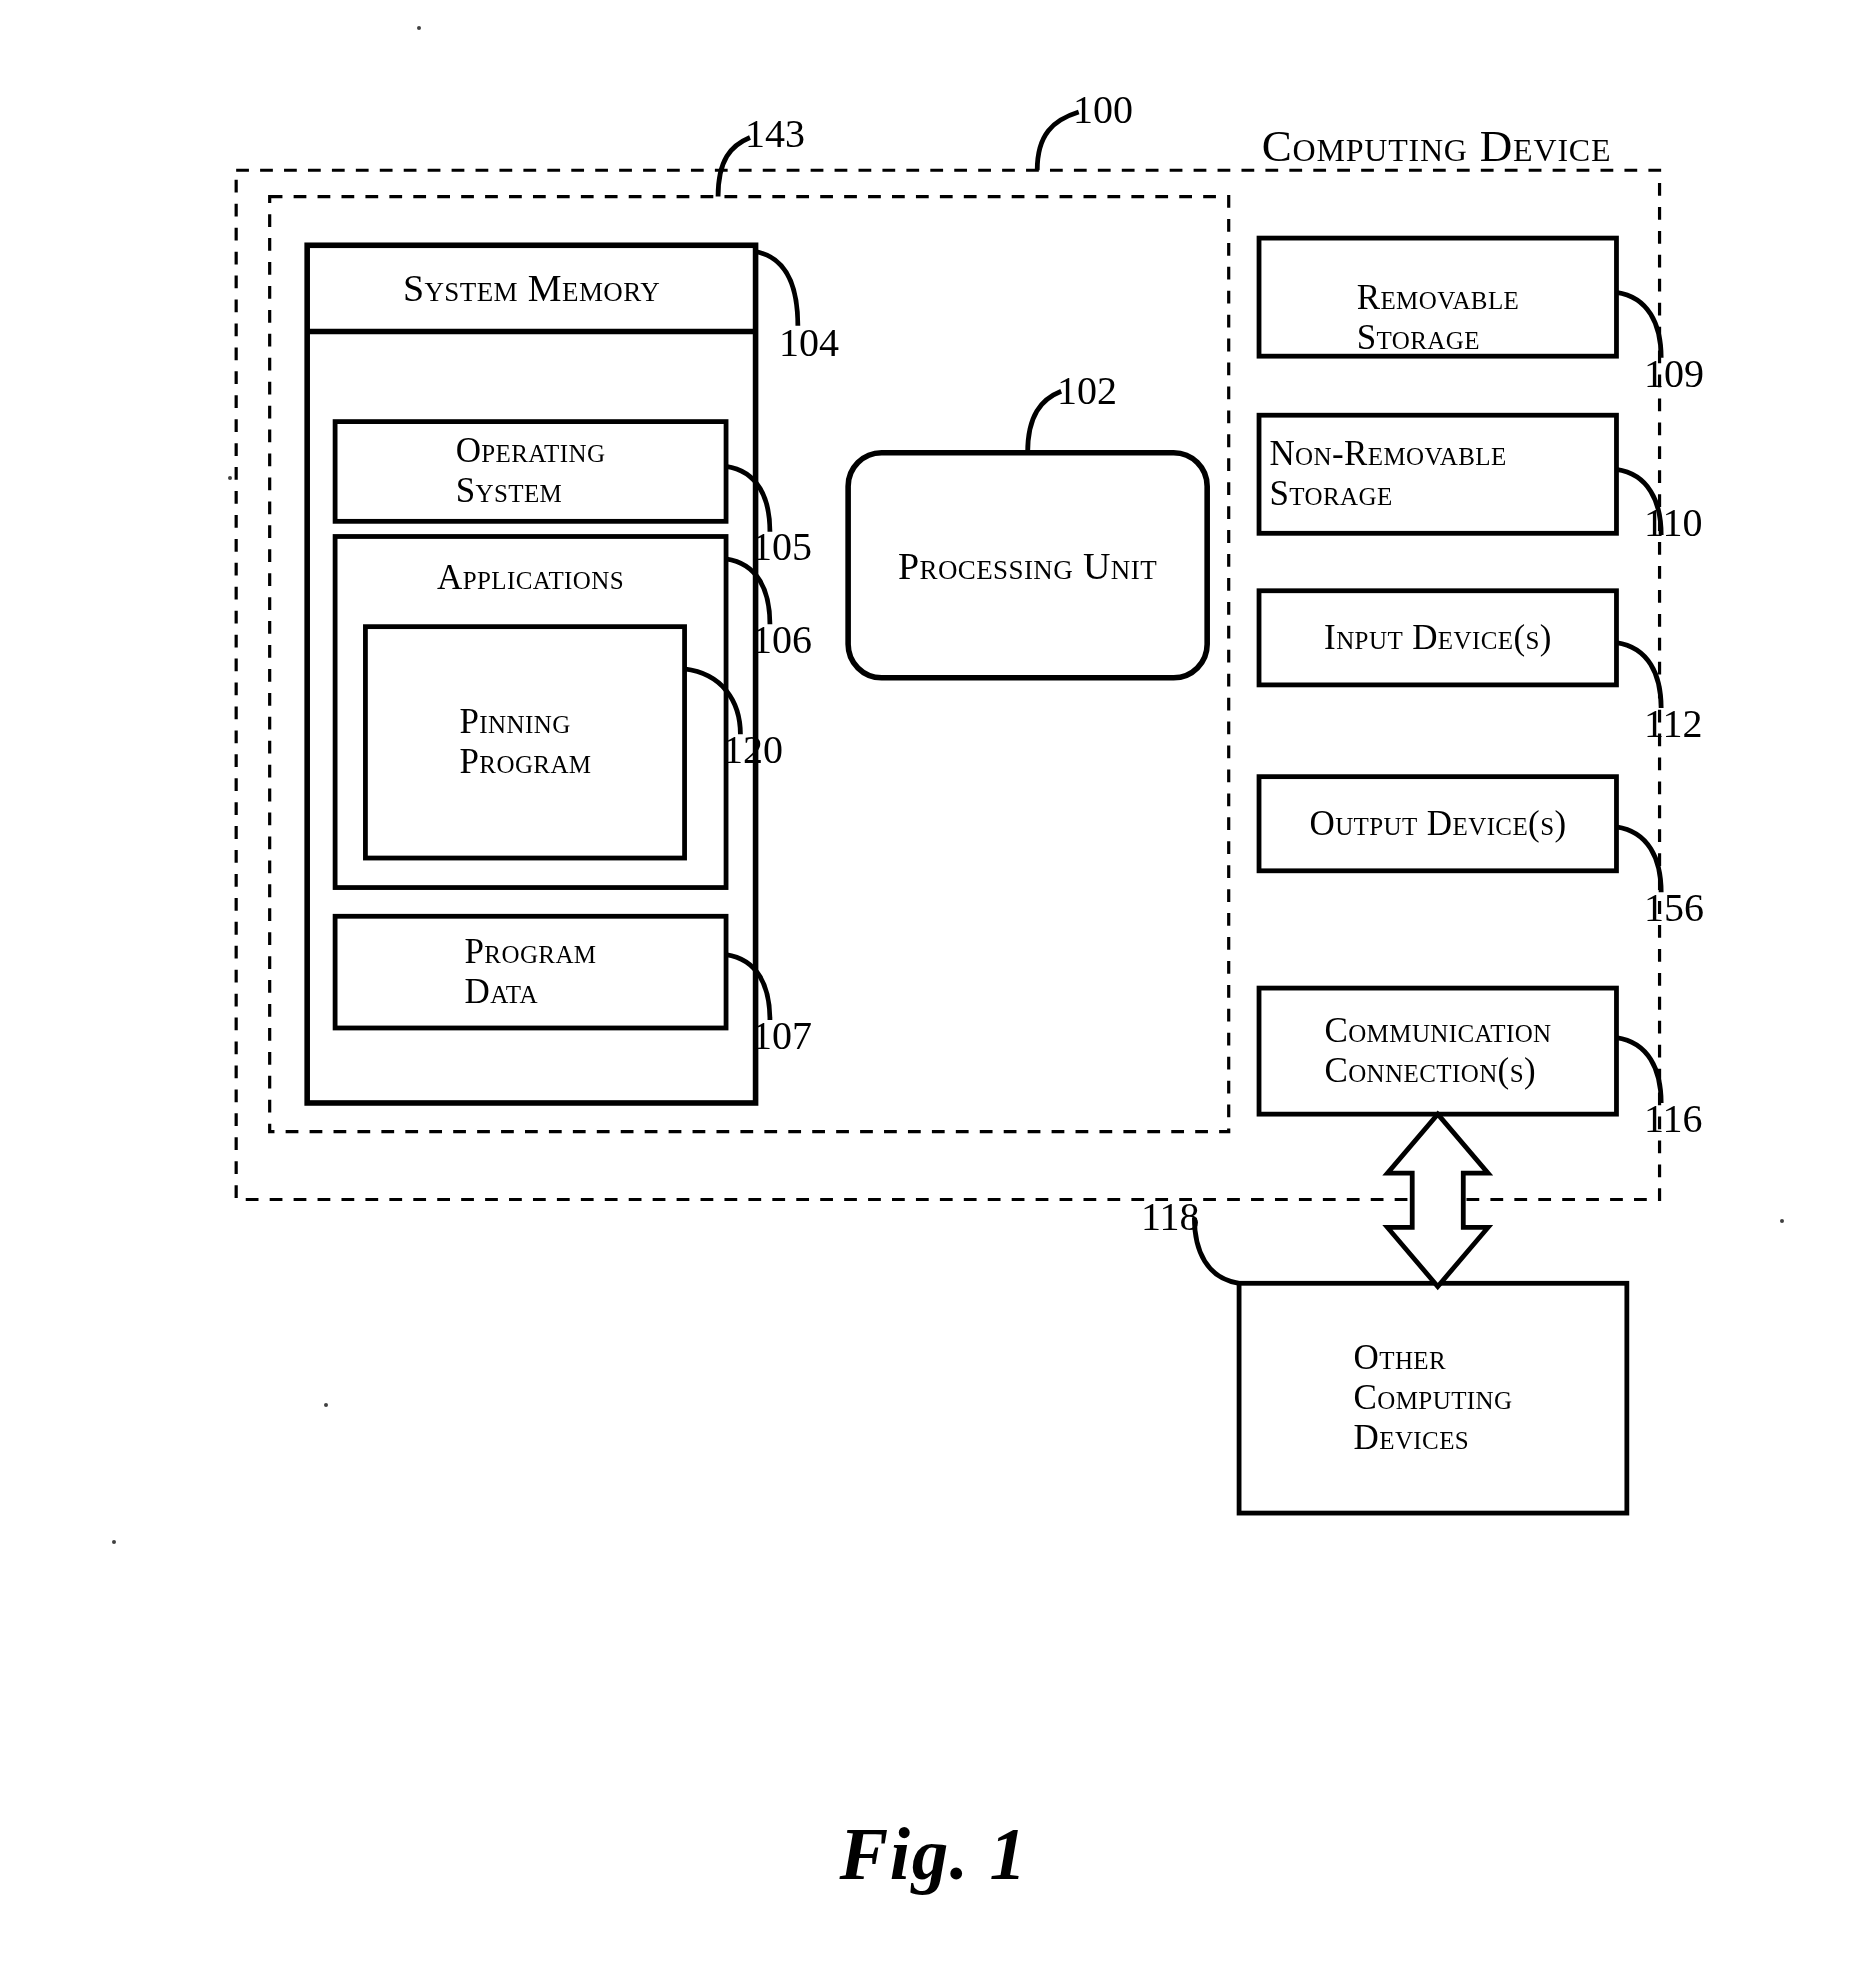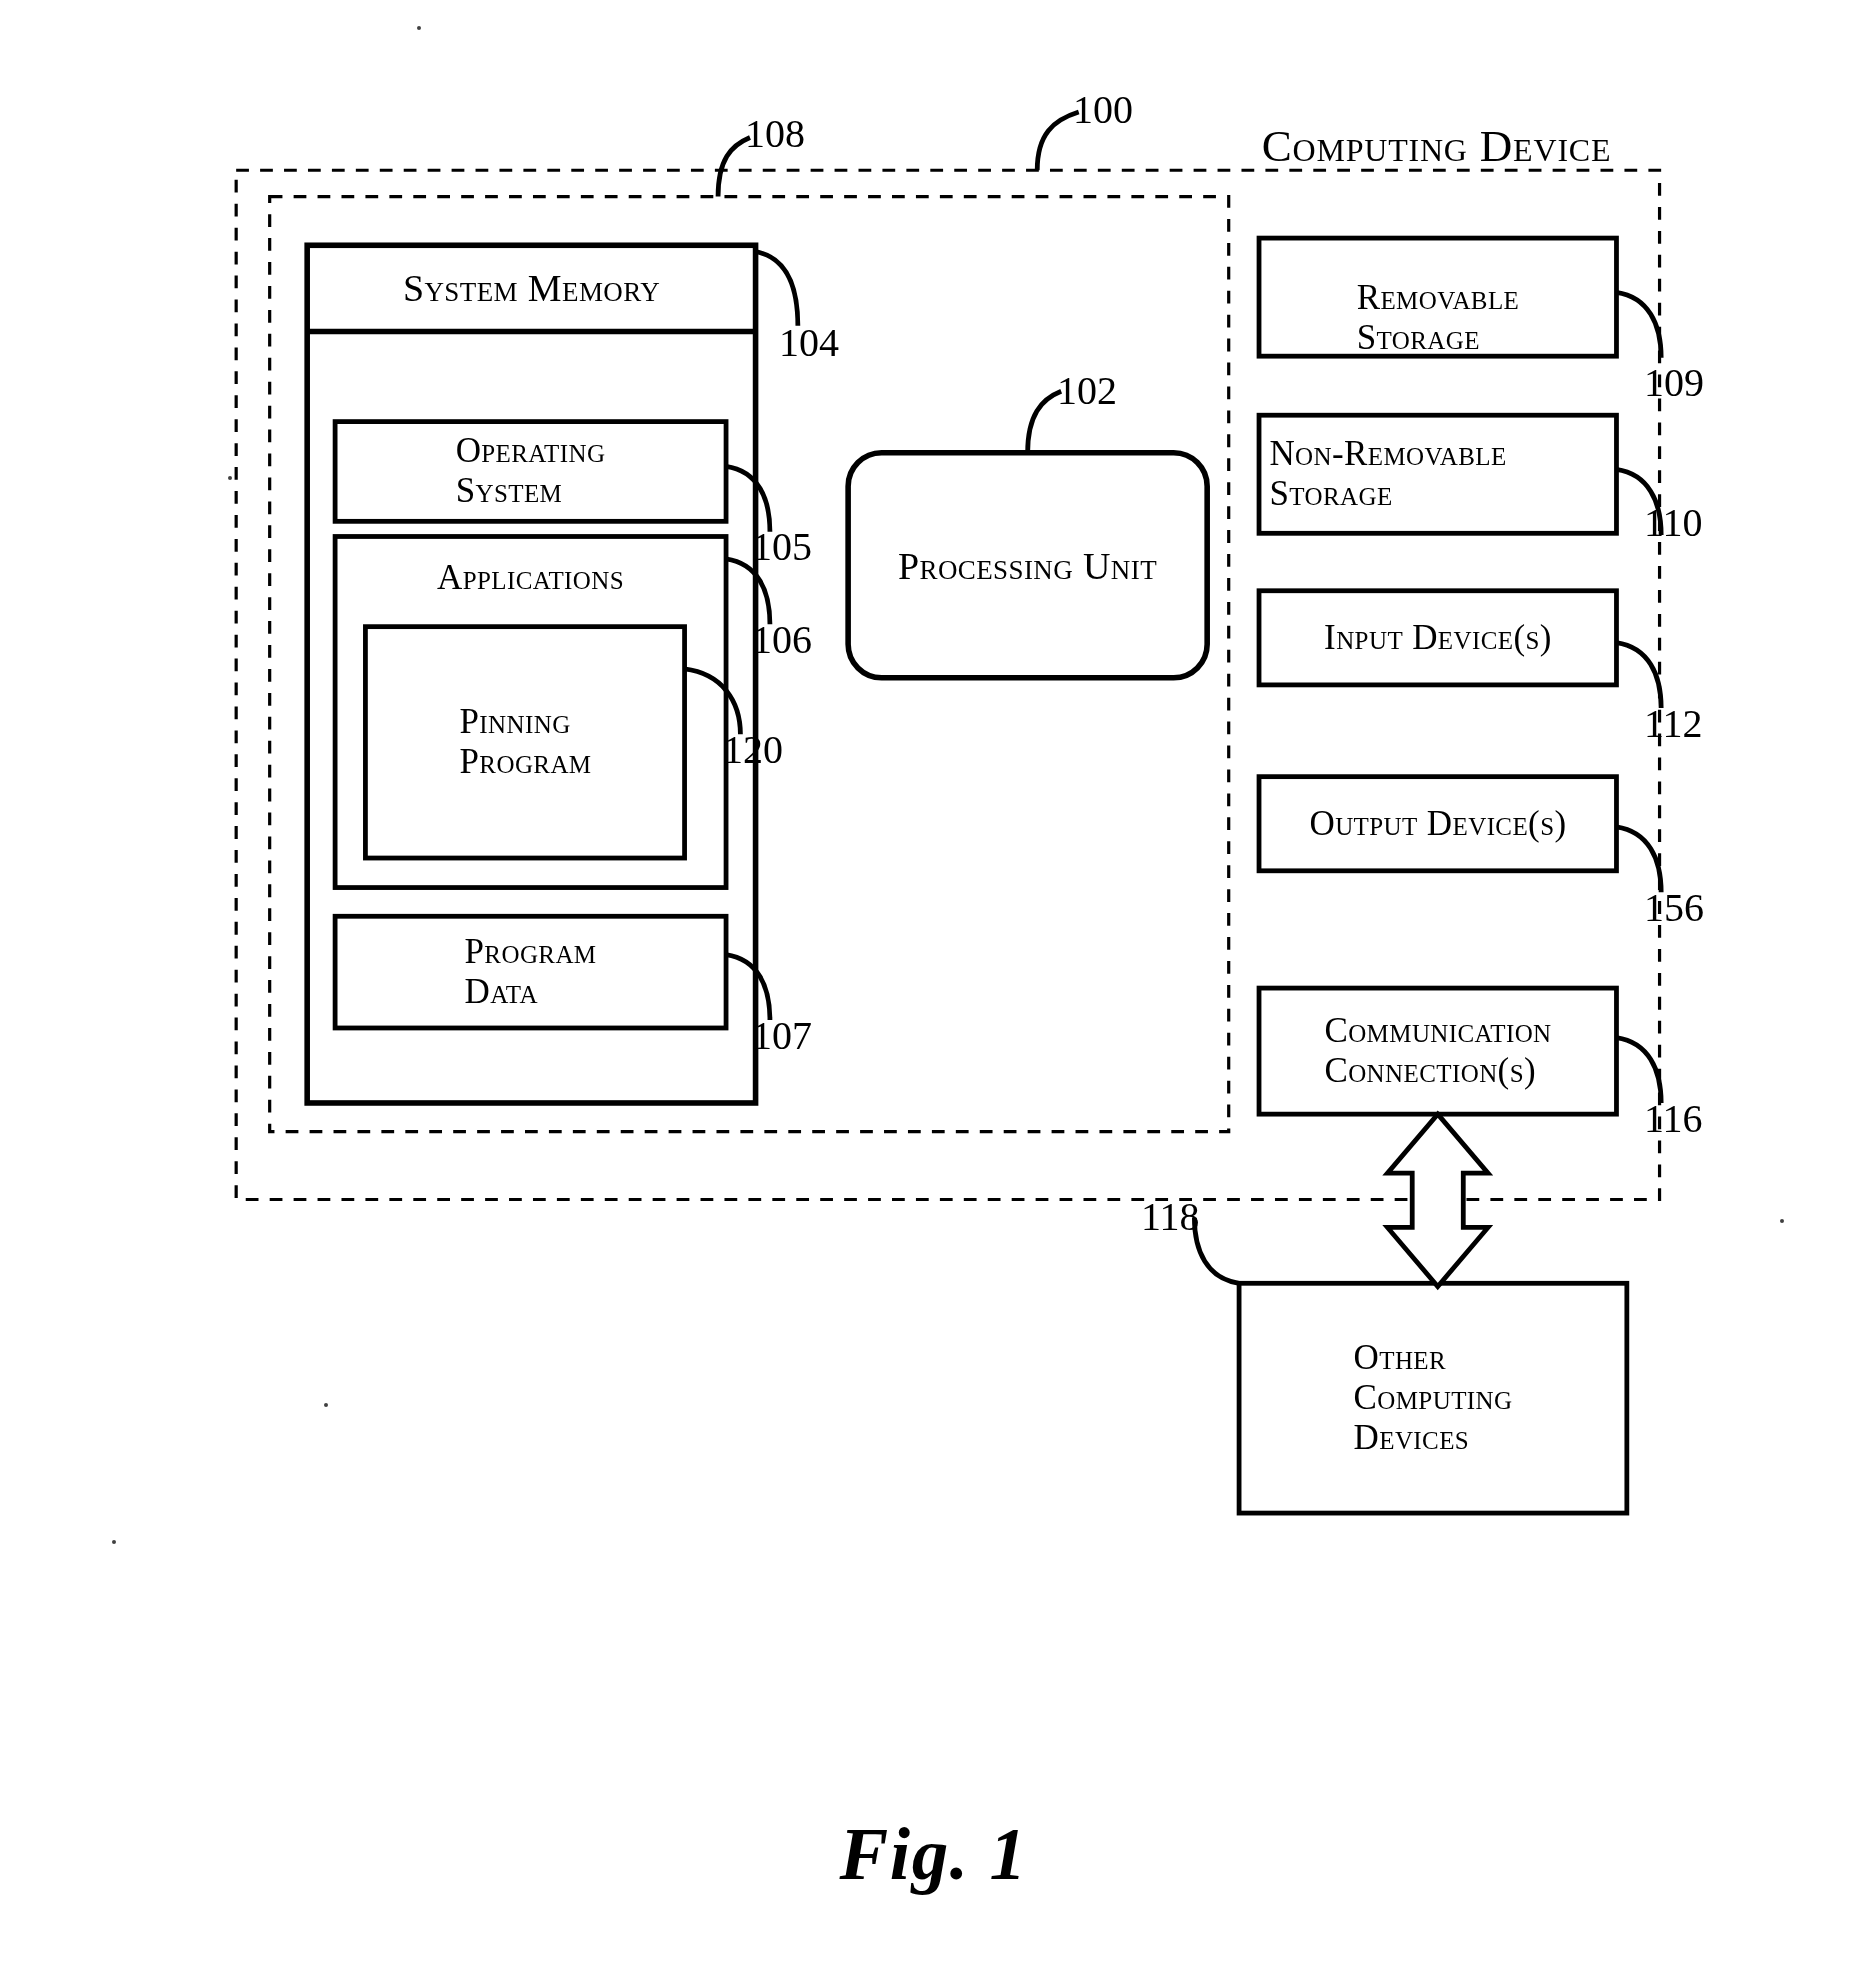--- a/index.html
+++ b/index.html
@@ -135,30 +135,30 @@
     <path d="M 2026 1036 C 2066 1042 2082 1076 2082 1118" fill="none" stroke="#000" stroke-width="6"></path>
 
     <path d="M 2026 1300 C 2066 1306 2082 1340 2082 1382" fill="none" stroke="#000" stroke-width="6"></path>
 
     <path d="M 1553 1608 C 1513 1602 1497 1568 1497 1526" fill="none" stroke="#000" stroke-width="6"></path>
 
   </svg>
 
   <div class="lbl plain-label" style="left:1249px; top:120px; width:375px; font-variant:small-caps; font-size:45px;">Computing Device</div>
 
-  <div class="lbl refnum" style="left:745px; top:110px;">108</div>
+  <div class="lbl refnum" style="left:745px; top:110px;">143</div>
   <div class="lbl refnum" style="left:1073px; top:86px;">100</div>
   <div class="lbl refnum" style="left:779px; top:319px;">104</div>
   <div class="lbl refnum" style="left:1057px; top:367px;">102</div>
   <div class="lbl refnum" style="left:752px; top:523px;">105</div>
   <div class="lbl refnum" style="left:752px; top:616px;">106</div>
   <div class="lbl refnum" style="left:723px; top:726px;">120</div>
   <div class="lbl refnum" style="left:752px; top:1012px;">107</div>
 
-  <div class="lbl refnum" style="left:1644px; top:359px;">109</div>
+  <div class="lbl refnum" style="left:1644px; top:350px;">109</div>
   <div class="lbl refnum" style="left:1644px; top:499px;">110</div>
   <div class="lbl refnum" style="left:1644px; top:700px;">112</div>
   <div class="lbl refnum" style="left:1644px; top:884px;">156</div>
   <div class="lbl refnum" style="left:1644px; top:1095px;">116</div>
   <div class="lbl refnum" style="left:1141px; top:1193px;">118</div>
 
   <div class="centerer" style="left:307px; top:245px; width:449px; height:86px;">
     <span class="box-label-lg">System Memory</span>
   </div>
 

